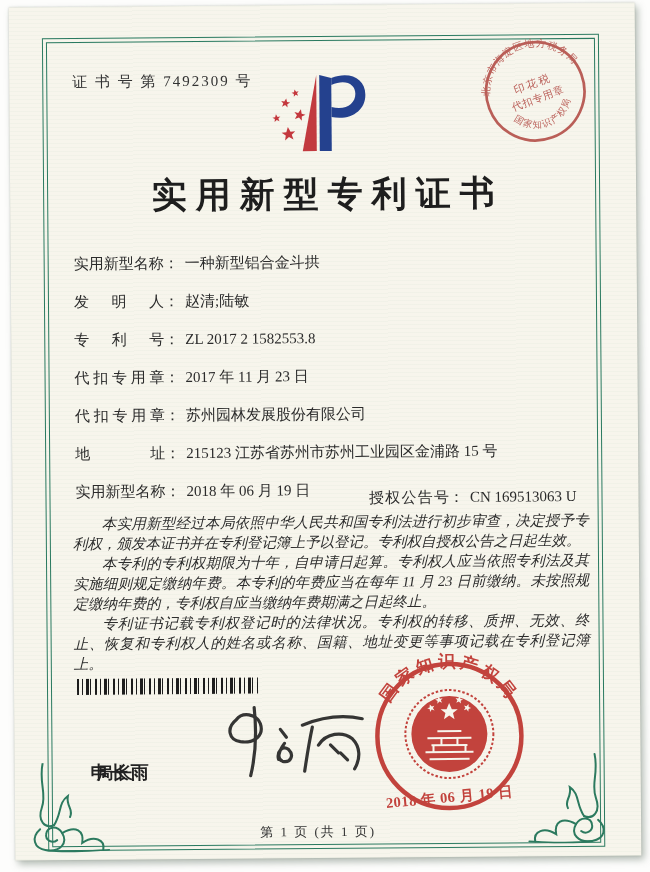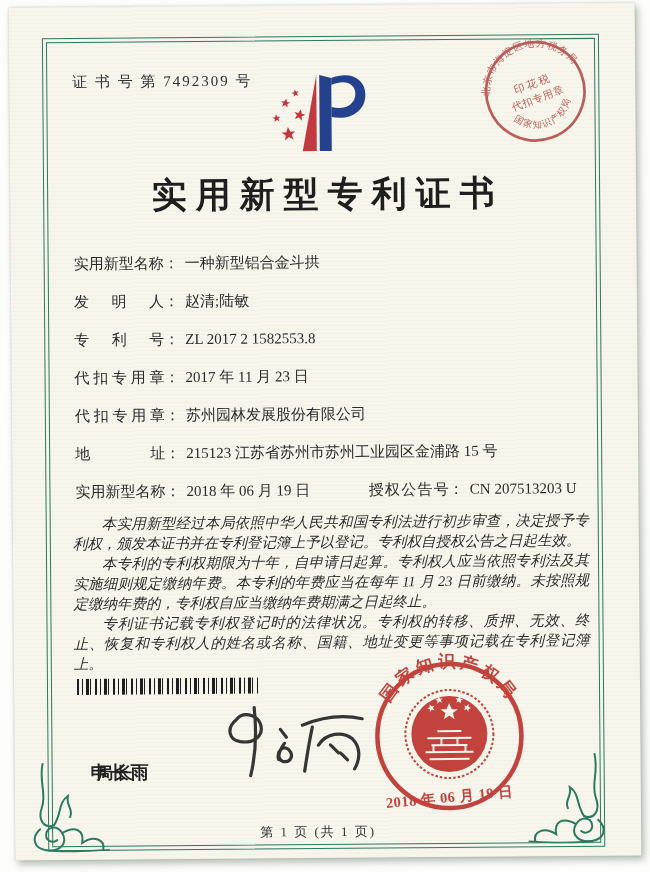--- a/index.html
+++ b/index.html
@@ -31,21 +31,21 @@
   .tax-stamp{position:absolute;left:466px;top:28px;transform:rotate(-20deg);opacity:.85;}
   .title{
     position:absolute;left:0;right:0;top:166px;text-align:center;
     font-size:35px;font-weight:bold;letter-spacing:9px;padding-left:9px;color:#1e1e1e;
   }
   .fields{position:absolute;left:63px;right:56px;top:245px;font-size:15px;}
   .field-row{line-height:25px;margin-bottom:13px;white-space:nowrap;}
   .field-row.double{display:flex;}
   .pair2{margin-left:auto;padding-right:6px;}
   .lbl{display:inline-block;width:90px;text-align:justify;text-align-last:justify;vertical-align:bottom;}
-  .lbl.short{width:80px;}
+  .lbl.short{width:80px;margin-top:8px;}
   .colon{margin-right:6px;}
   .paras{
     position:absolute;left:60px;right:50px;top:507px;
     font-size:14.5px;line-height:20px;text-align:justify;
     font-style:italic;color:#2d2d2d;
   }
   .paras p{margin:0;text-indent:2em;}
   .barcode{
     position:absolute;left:63px;top:672px;width:181px;height:16px;
     background:repeating-linear-gradient(90deg,
@@ -148,21 +148,21 @@
       <span class="lbl">代扣专用章</span><span class="colon">：</span><span>苏州园林发展股份有限公司</span>
     </div>
     <div class="field-row">
       <span class="lbl">地址</span><span class="colon">：</span><span>215123 江苏省苏州市苏州工业园区金浦路 15 号</span>
     </div>
     <div class="field-row double">
       <span>
         <span class="lbl">实用新型名称</span><span class="colon">：</span><span>2018 年 06 月 19 日</span>
       </span>
       <span class="pair2">
-        <span class="lbl short">授权公告号</span><span class="colon">：</span><span>CN 207513203 U</span>
+        <span class="lbl short">授权公告号</span><span class="colon">：</span><span>CN 169513063 U</span>
       </span>
     </div>
   </div>
 
   <div class="paras">
     <p>本实用新型经过本局依照中华人民共和国专利法进行初步审查，决定授予专利权，颁发本证书并在专利登记簿上予以登记。专利权自授权公告之日起生效。</p>
     <p>本专利的专利权期限为十年，自申请日起算。专利权人应当依照专利法及其实施细则规定缴纳年费。本专利的年费应当在每年 11 月 23 日前缴纳。未按照规定缴纳年费的，专利权自应当缴纳年费期满之日起终止。</p>
     <p>专利证书记载专利权登记时的法律状况。专利权的转移、质押、无效、终止、恢复和专利权人的姓名或名称、国籍、地址变更等事项记载在专利登记簿上。</p>
   </div>
 

